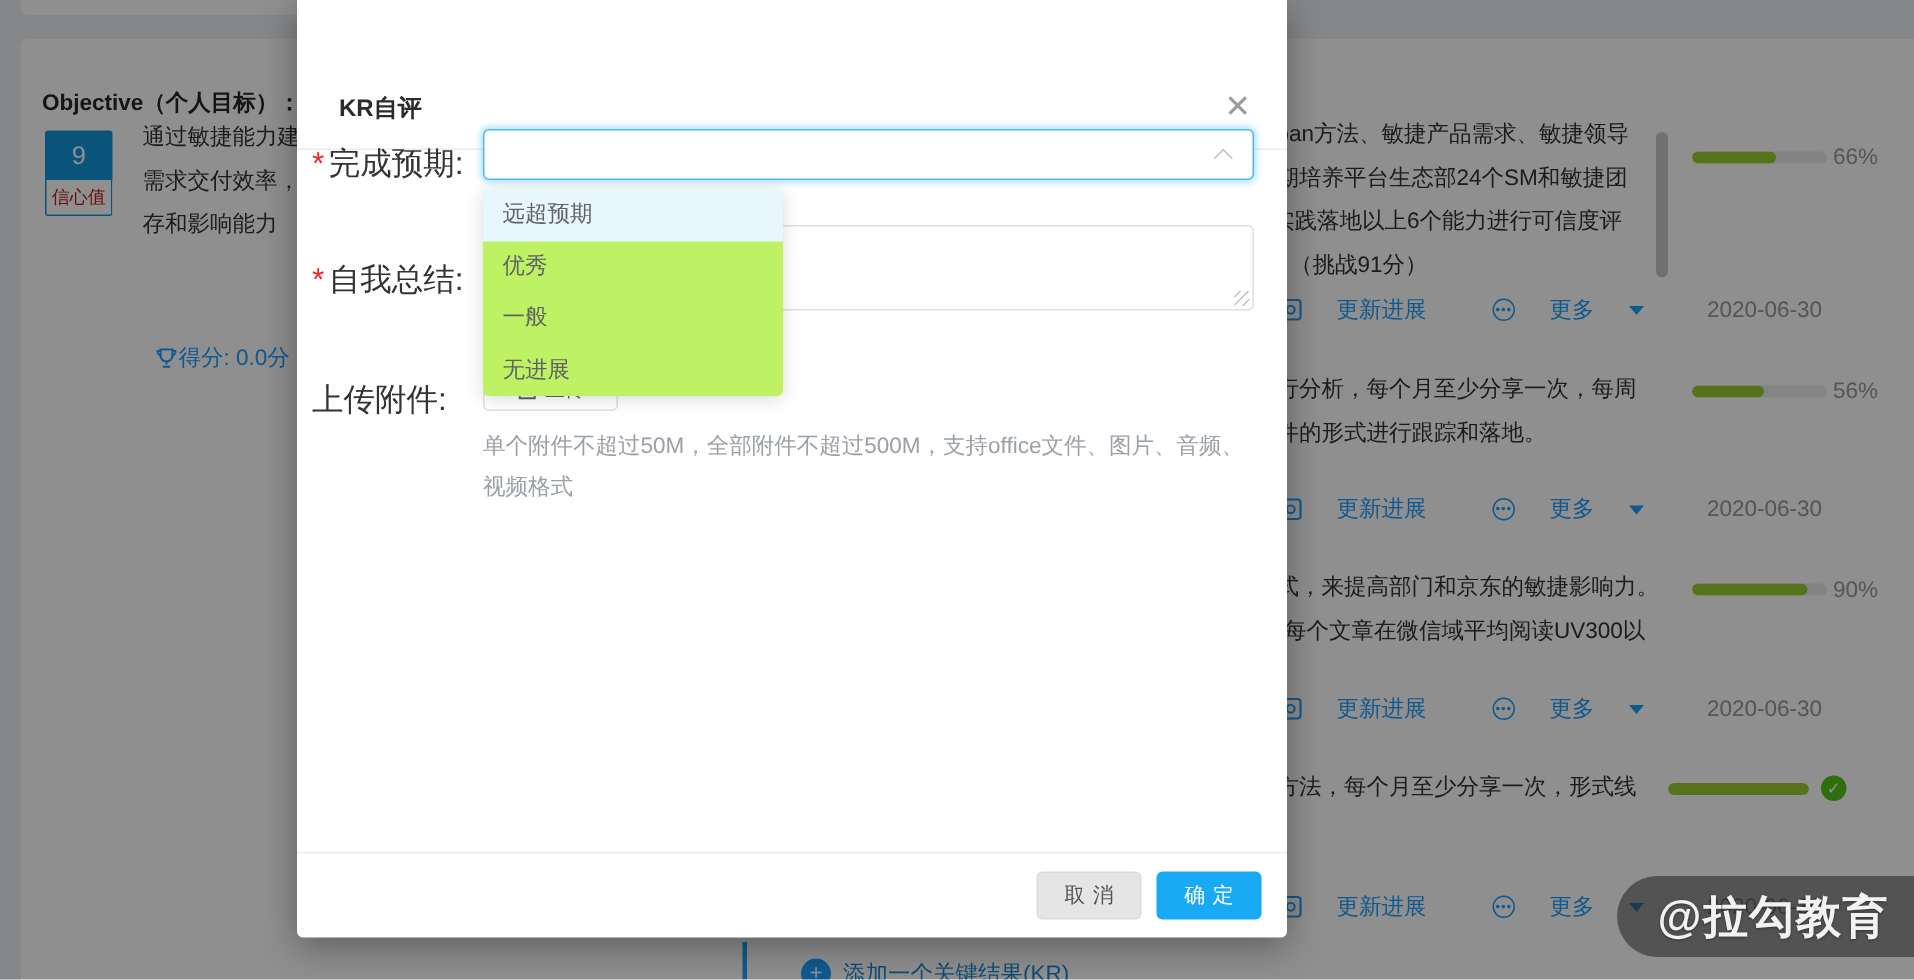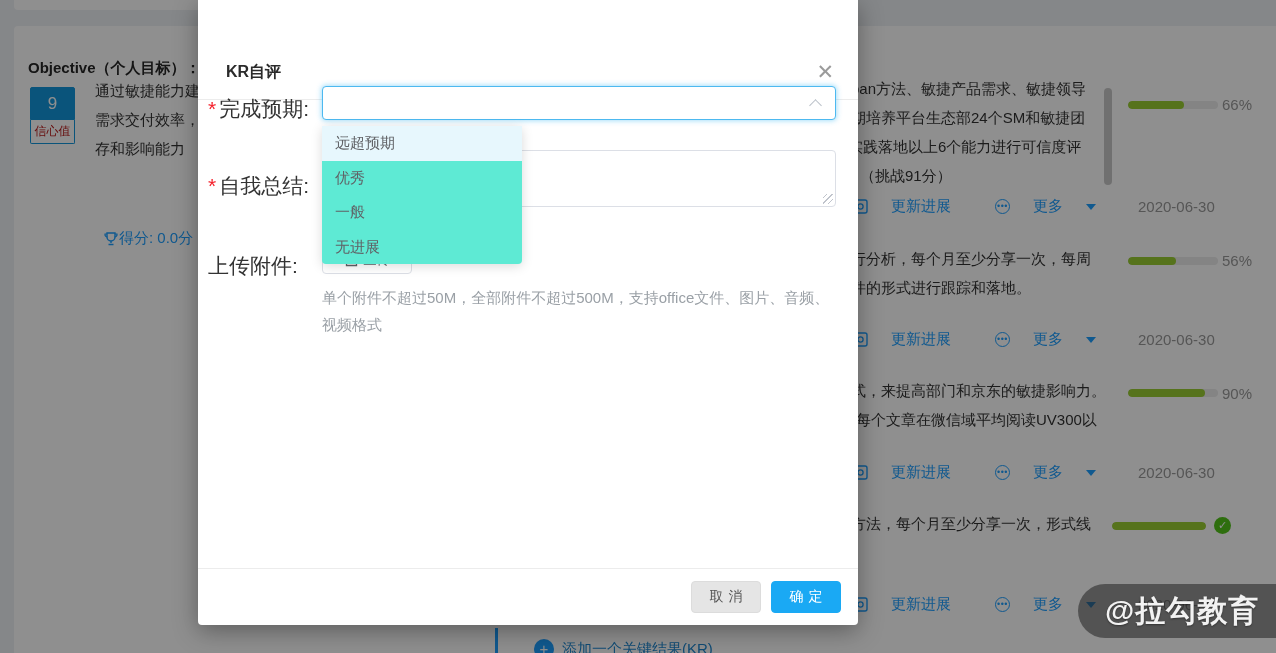--- a/index.html
+++ b/index.html
@@ -77,21 +77,21 @@
                   border:1px solid #dcdfe6; border-radius:4px; background:#fff; }
   .resize-grip { position:absolute; right:2px; bottom:2px; width:10px; height:10px;
                  background:repeating-linear-gradient(-45deg, transparent 0 3px, #c0c4cc 3px 4px);
                  cursor:nwse-resize; }
   .upload-btn { position:absolute; left:124px; top:246px; width:90px; height:28px;
                 border:1px solid #dcdfe6; border-radius:4px; background:#fff; display:flex;
                 align-items:center; justify-content:center; gap:6px; font-size:13px;
                 color:#606266; cursor:pointer; }
   .upload-hint { position:absolute; left:124px; top:284px; width:516px; font-size:15px;
                  color:#9aa0a6; line-height:27px; }
-  .dropdown { position:absolute; left:124px; top:126px; width:200px; background:#5eead4;
+  .dropdown { position:absolute; left:124px; top:126px; width:200px; background:#bef264;
               border-radius:4px; box-shadow:0 2px 12px rgba(0,0,0,.15); z-index:5; }
   .dd-option { height:34.5px; line-height:34.5px; padding-left:13px; font-size:15px;
                color:#606266; cursor:pointer; }
   .dd-option.selected { background:#e7f7fd; }
   .modal-footer { position:absolute; left:0; top:568px; width:100%; height:57px;
                   border-top:1px solid #ececec; }
   .btn { position:absolute; top:12px; width:70px; height:32px; border-radius:4px;
          font-size:14px; letter-spacing:5px; text-indent:5px; display:flex;
          align-items:center; justify-content:center; cursor:pointer; }
   .btn-cancel { left:493px; background:#e5e5e5; border:1px solid #dcdcdc; color:#555; }

